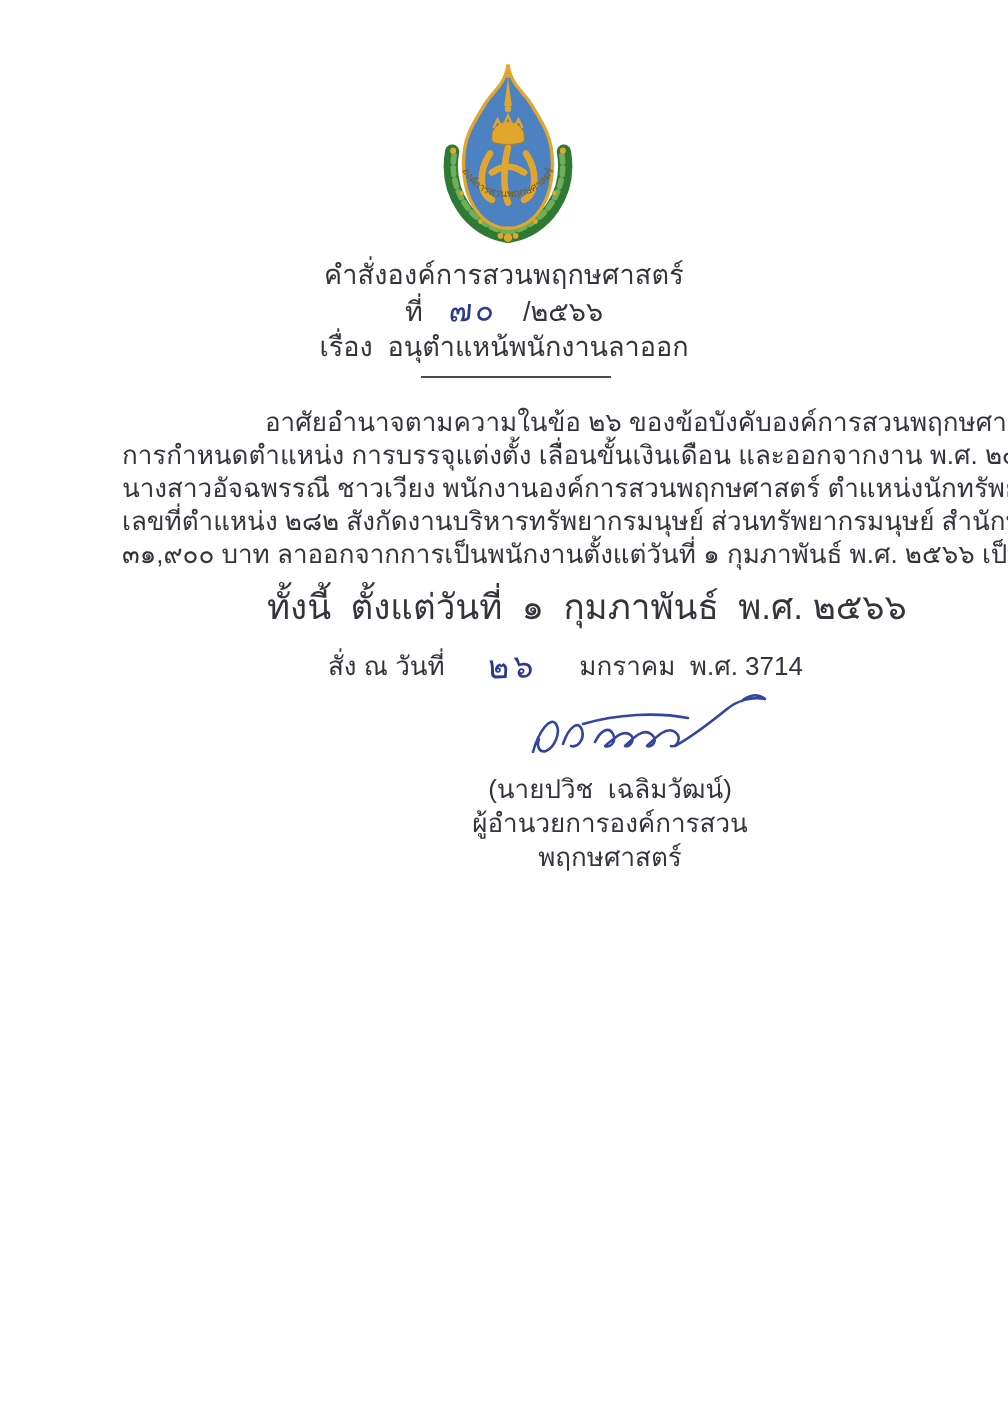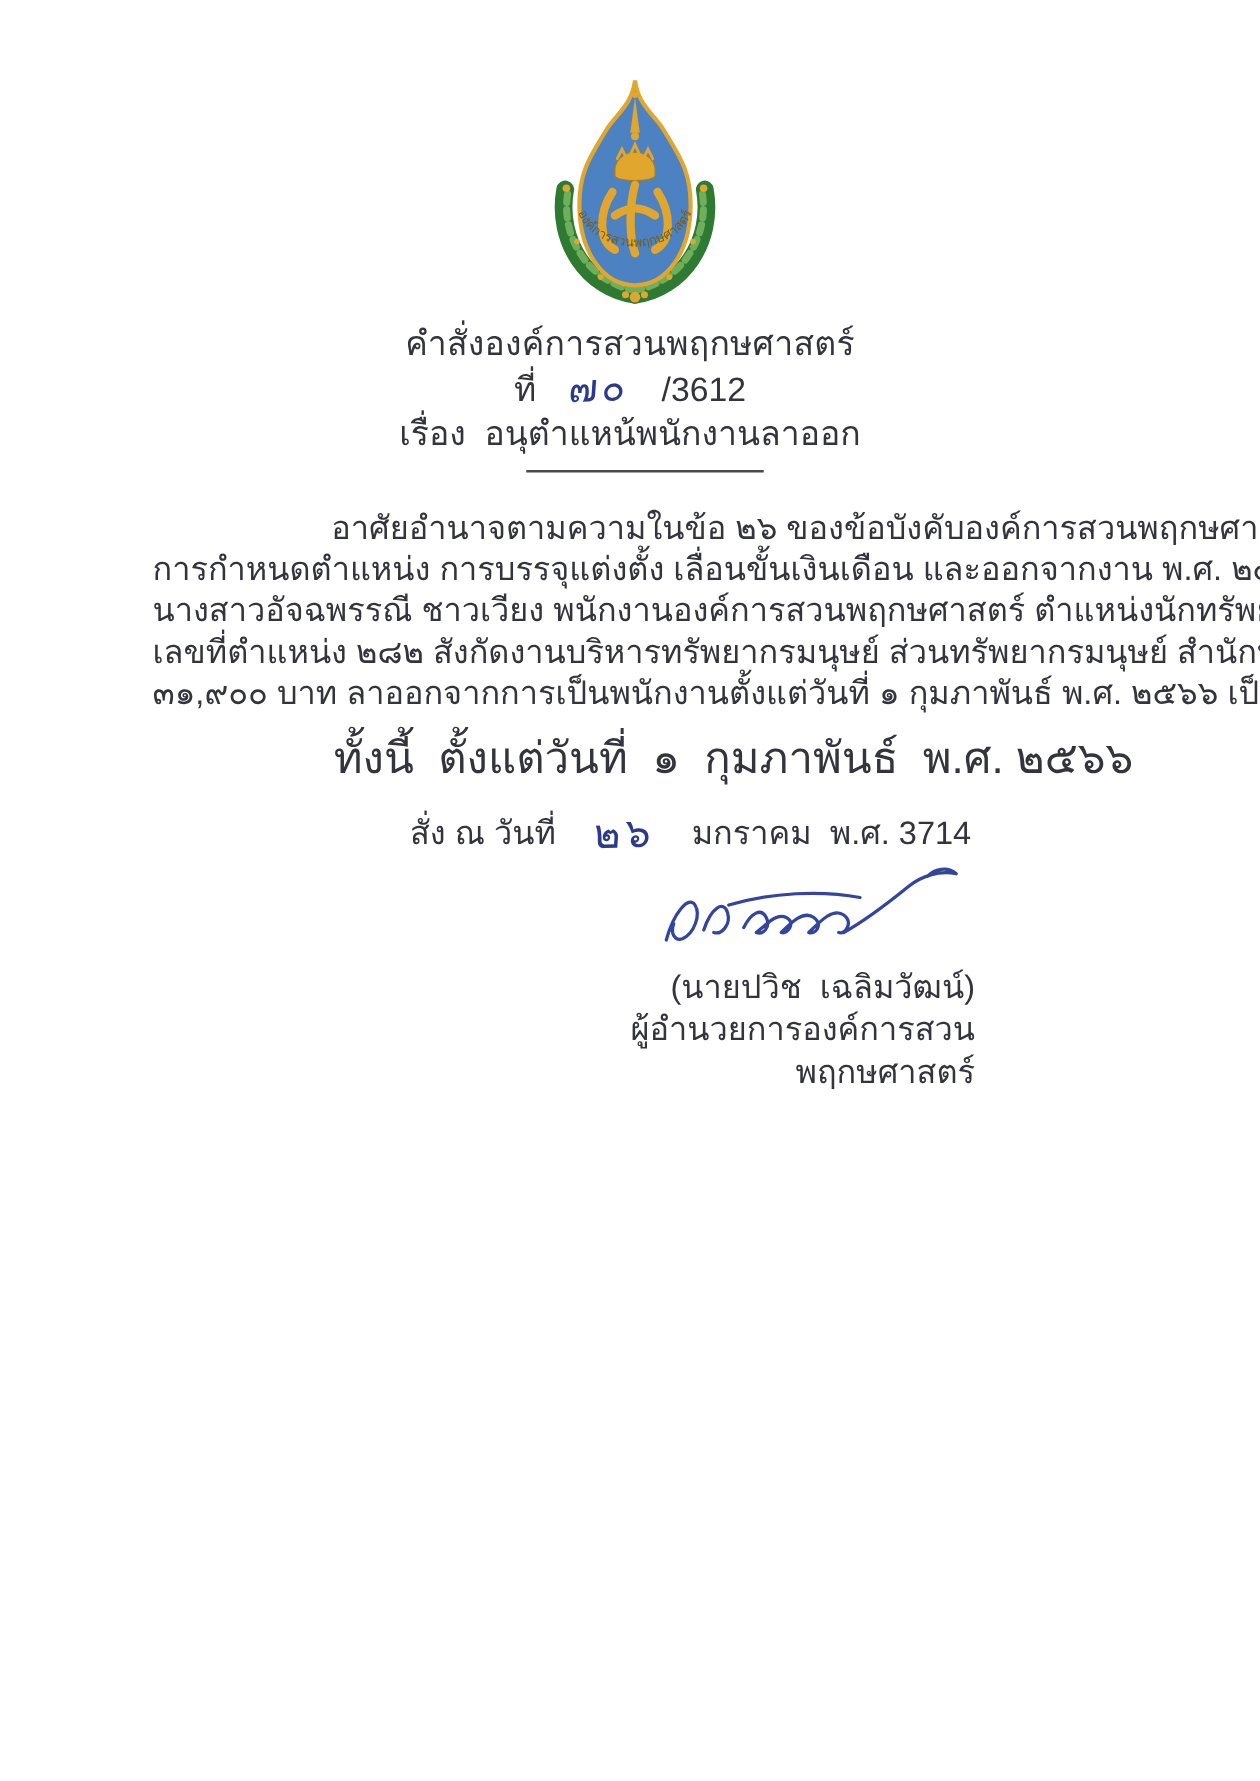--- a/index.html
+++ b/index.html
@@ -48,28 +48,28 @@
   .divider{position:absolute;top:376px;left:421px;width:190px;border-top:2px solid var(--rule);}
 
   .body-text{position:absolute;top:406px;left:122px;width:790px;font-size:26px;}
   .body-text .line{line-height:33px;height:33px;}
   .body-text .line:first-child{text-indent:143px;}
 
   .effective-line{position:absolute;top:590px;left:267px;font-size:35px;line-height:33px;}
 
   .issued-line{
     position:absolute;top:650px;left:328px;
-    display:flex;align-items:flex-end;gap:30px;
+    display:flex;align-items:flex-end;gap:43px;
     font-size:26px;line-height:33px;
   }
   .issued-line .handwritten{font-size:33px;}
 
   .signature{position:absolute;top:690px;left:525px;width:250px;height:75px;}
 
-  .signer-block{position:absolute;top:772px;left:440px;width:340px;text-align:right;}
+  .signer-block{position:absolute;top:772px;left:440px;width:340px;text-align:center;}
   .signer-name{font-size:26px;line-height:34px;}
   .signer-title{font-size:26px;line-height:34px;}
 </style>
 </head>
 <body>
 
 <div class="page">
 
   <div class="emblem">
     <svg width="142" height="190" viewBox="0 0 150 195" xmlns="http://www.w3.org/2000/svg">
@@ -111,21 +111,21 @@
         <textPath href="#emblemArc" startOffset="50%" text-anchor="middle">องค์การสวนพฤกษศาสตร์</textPath>
       </text>
     </svg>
   </div>
 
   <div class="title-block">
     <div class="title-line">คำสั่งองค์การสวนพฤกษศาสตร์</div>
     <div class="order-line">
       <span>ที่</span>
       <span class="handwritten">๗๐</span>
-      <span>/3612</span>
+      <span>/๒๕๖๖</span>
     </div>
     <div class="subject-line pre">เรื่อง  อนุตำแหน้พนักงานลาออก</div>
   </div>
 
   <div class="divider"></div>
 
   <div class="body-text">
     <div class="line nowrap pre">อาศัยอำนาจตามความในข้อ ๒๖ ของข้อบังคับองค์การสวนพฤกษศาสตร์ ว่าด้วย</div>
     <div class="line nowrap pre">การกำหนดตำแหน่ง การบรรจุแต่งตั้ง เลื่อนขั้นเงินเดือน และออกจากงาน พ.ศ. ๒๕๓๗ จึงอนุญาตให้</div>
     <div class="line nowrap pre">นางสาวอัจฉพรรณี  ชาวเวียง พนักงานองค์การสวนพฤกษศาสตร์ ตำแหน่งนักทรัพยากรมนุษย์ ระดับ ๖</div>

